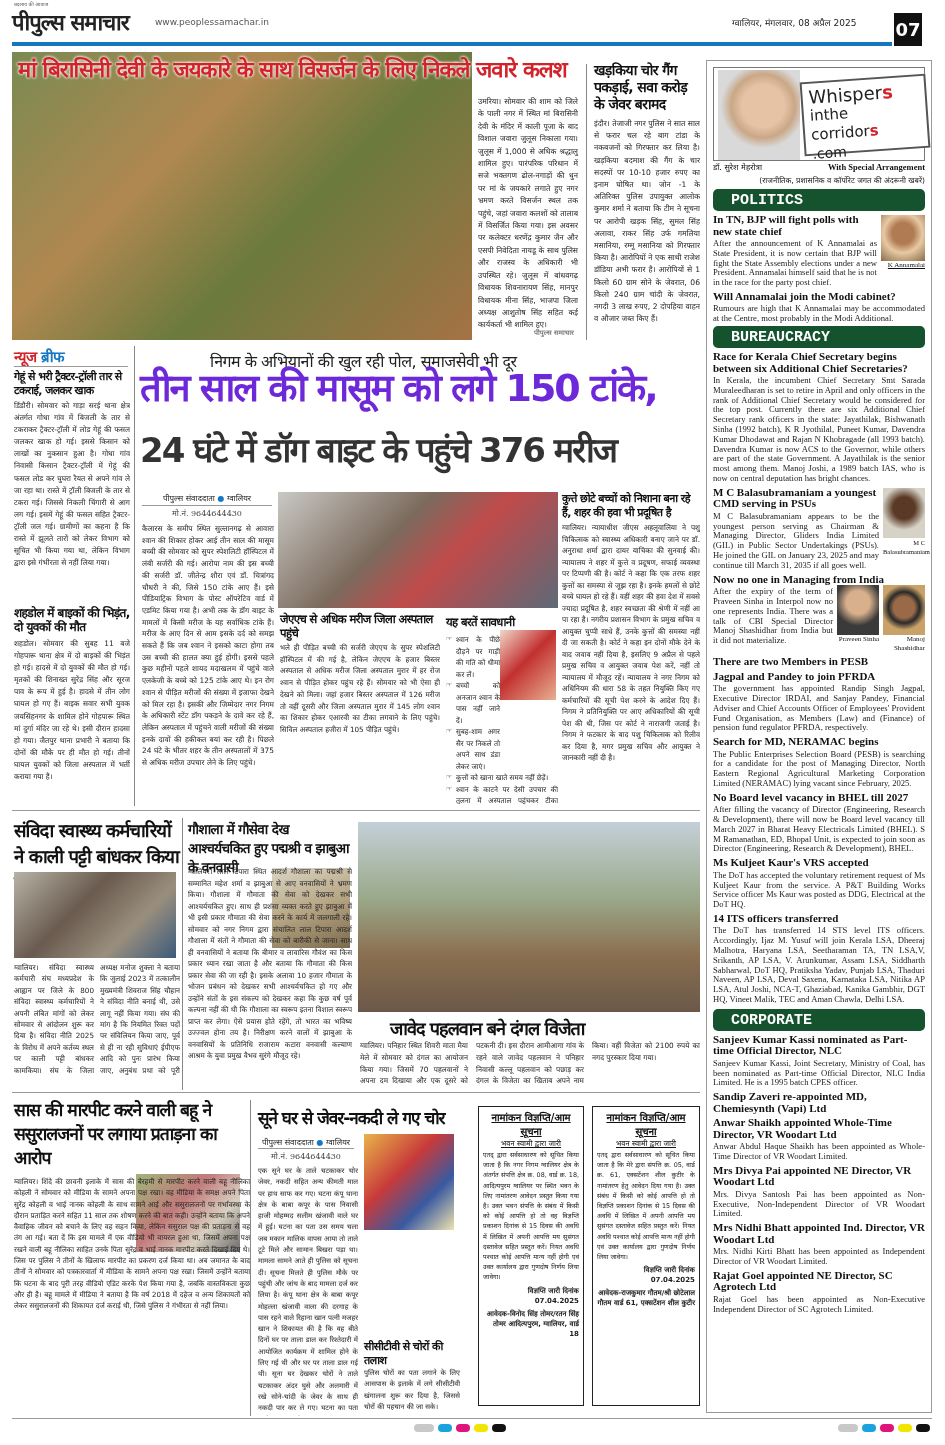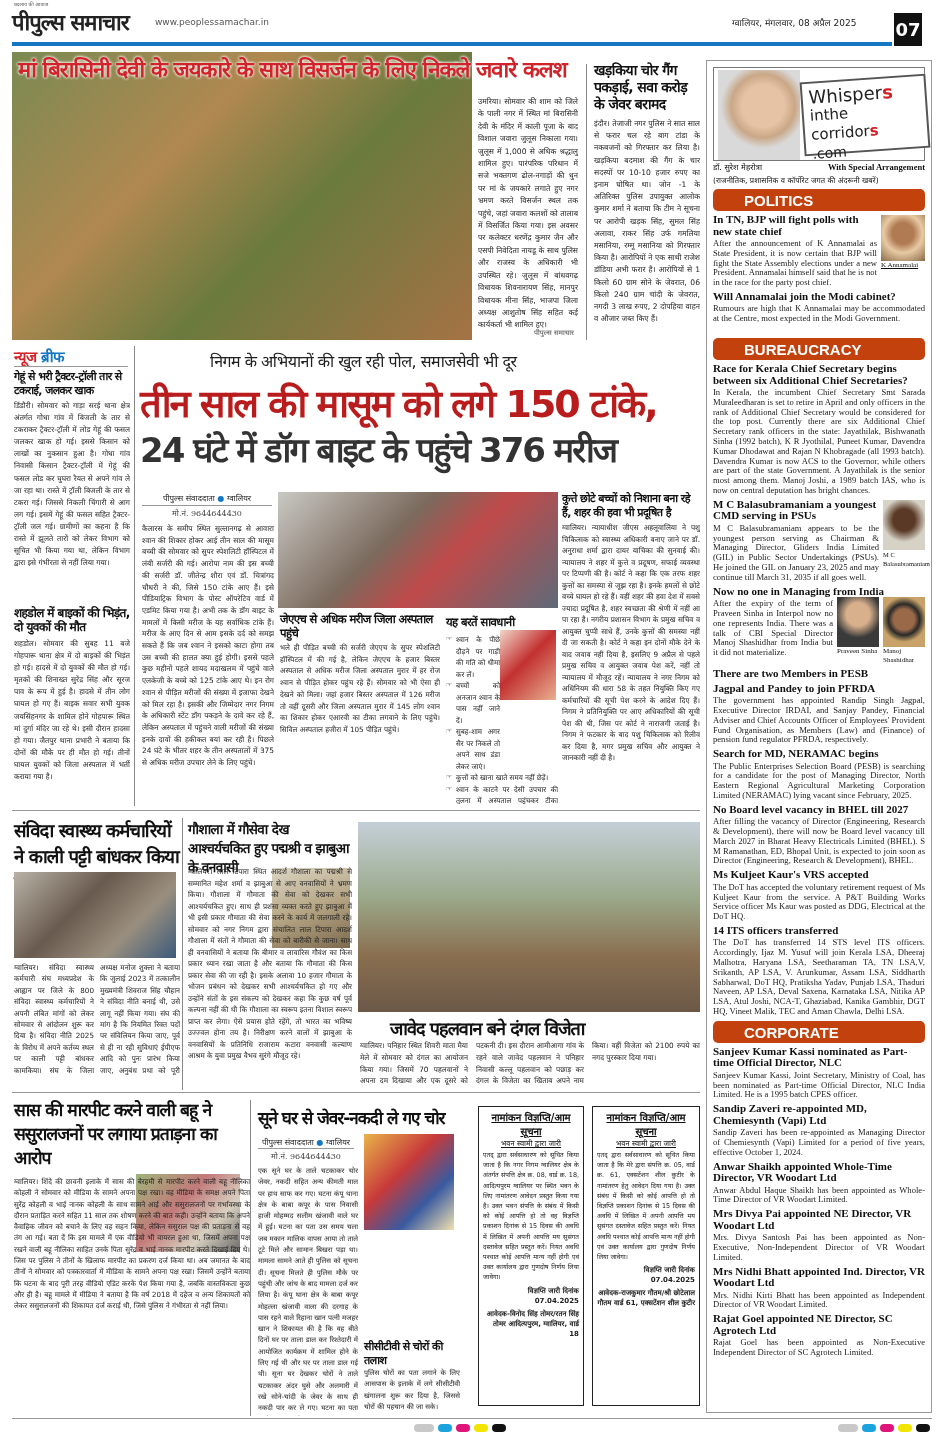--- a/index.html
+++ b/index.html
@@ -26,28 +26,28 @@
 .redhead{font-family:"DejaVu Sans",sans-serif;color:#d2232a;font-size:21px;font-weight:bold;letter-spacing:-1px;line-height:24px;white-space:nowrap}
 .overlay-head{left:18px;top:58px;text-shadow:0 0 3px #fff,0 0 3px #fff}
 .col-text{font-family:"DejaVu Sans",sans-serif;font-size:8.3px;line-height:13.6px;color:#222;text-align:justify;overflow:hidden}
 .hd{font-family:"DejaVu Sans",sans-serif;font-weight:bold;color:#111;letter-spacing:-0.6px}
 .byline{font-family:"DejaVu Sans",sans-serif;font-size:8px;color:#222;text-align:center}
 .byline .b{color:#1577c2}
 .mob{font-size:8px;color:#444;text-align:center;font-family:"DejaVu Serif",serif}
 .rule{background:#999}
 .vr{width:1px;background:#888}
 .side{left:706px;top:60px;width:226px;height:1353px;border:1px solid #999}
-.side-section{background:#c2410c;color:#fff;font-family:Liberation Sans, sans-serif;font-weight:bold;font-size:15px;padding:1px 0 0 31px;border-radius:5px;height:22px;line-height:21px}
+.side-section{background:#14532d;color:#fff;font-family:Liberation Mono, monospace;font-weight:bold;font-size:15px;padding:1px 0 0 18px;border-radius:5px;height:22px;line-height:21px}
 .sh{font-family:"Liberation Serif",serif;font-weight:bold;font-size:11px;line-height:11.5px;color:#111;margin-top:3px}
 .sp{font-family:"Liberation Serif",serif;font-size:8.6px;line-height:9.8px;color:#222;text-align:justify;margin-top:2px}
 .whisp-box{border:1px solid #777;background:#fff;height:94px;position:relative}
 .whisp-photo{left:4px;top:2px;width:82px;height:90px;background:radial-gradient(circle at 55% 40%,#e5c3a4 30%,#c9a787 45%,#d9d9d9 60%)}
 .whisp-card{left:88px;top:10px;width:126px;height:74px;background:#fff;border:2px solid #555;transform:rotate(-4deg);font-family:"DejaVu Sans",sans-serif;font-size:18px;line-height:19px;color:#222;padding:4px 6px}
 .whisp-card .r{color:#d2232a;font-weight:bold}
-.cap{font-family:"Liberation Serif",serif;font-size:8px;color:#111;text-align:left;line-height:9px}
+.cap{font-family:"Liberation Serif",serif;font-size:8px;color:#111;text-align:right;line-height:9px}
 .notice{border:1.5px solid #222;padding:3px 4px}
 .notice .t{font-family:"DejaVu Sans",sans-serif;font-weight:bold;font-size:10px;text-align:center;text-decoration:underline;color:#111}
 .notice .s{font-family:"DejaVu Sans",sans-serif;font-size:7.5px;text-align:center;text-decoration:underline;color:#111}
 .notice .b{font-family:"DejaVu Sans",sans-serif;font-size:6.4px;line-height:10.2px;color:#222;text-align:justify;margin-top:2px}
 .notice .d{font-family:"DejaVu Sans",sans-serif;font-size:7px;font-weight:bold;text-align:right;margin-top:3px;line-height:10px}
 .regmarks{display:flex;gap:4px;align-items:center}
 .regmarks span{display:inline-block;width:14px;height:8px;border-radius:5px}
 .bullet{padding-left:10px;position:relative}
 .bullet:before{content:"☞";position:absolute;left:0;font-size:7px}
 </style>
@@ -75,21 +75,21 @@
 
 <div class="abs hd" style="left:14px;top:346px;font-size:15px;color:#d2232a"><span>न्यूज</span> <span style="color:#1577c2">ब्रीफ</span></div>
 <div class="abs rule" style="left:14px;top:366px;width:114px;height:1px"></div>
 <div class="abs hd" style="left:14px;top:370px;width:116px;font-size:11px;line-height:14px">गेहूं से भरी ट्रैक्टर-ट्रॉली तार से टकराई, जलकर खाक</div>
 <div class="abs col-text" style="left:14px;top:400px;width:116px;height:200px;font-size:7.4px;line-height:12.1px">डिंडौरी। सोमवार को गाड़ा सरई थाना क्षेत्र अंतर्गत गोधा गांव में बिजली के तार से टकराकर ट्रैक्टर-ट्रॉली में लोड गेहूं की फसल जलकर खाक हो गई। इससे किसान को लाखों का नुकसान हुआ है। गोधा गांव निवासी किसान ट्रैक्टर-ट्रॉली में गेहूं की फसल लोड कर घुघरा रैयत से अपने गांव ले जा रहा था। रास्ते में ट्रॉली बिजली के तार से टकरा गई। जिससे निकली चिंगारी से आग लग गई। इसमें गेहूं की फसल सहित ट्रैक्टर-ट्रॉली जल गई। ग्रामीणों का कहना है कि रास्ते में झूलते तारों को लेकर विभाग को सूचित भी किया गया था, लेकिन विभाग द्वारा इसे गंभीरता से नहीं लिया गया।</div>
 <div class="abs hd" style="left:14px;top:606px;width:116px;font-size:12px;line-height:14px">शहडोल में बाइकों की भिड़ंत, दो युवकों की मौत</div>
 <div class="abs col-text" style="left:14px;top:638px;width:116px;height:166px;font-size:7.4px;line-height:12.1px">शहडोल। सोमवार की सुबह 11 बजे गोहपारू थाना क्षेत्र में दो बाइकों की भिड़ंत हो गई। हादसे में दो युवकों की मौत हो गई। मृतकों की शिनाख्त सुरेंद्र सिंह और सूरज पाव के रूप में हुई है। हादसे में तीन लोग घायल हो गए हैं। बाइक सवार सभी युवक जयसिंहनगर के शामिल होने गोहपारू स्थित मां दुर्गा मंदिर जा रहे थे। इसी दौरान हादसा हो गया। जैतपुर थाना प्रभारी ने बताया कि दोनों की मौके पर ही मौत हो गई। तीनों घायल युवकों को जिला अस्पताल में भर्ती कराया गया है।</div>
 <div class="abs vr" style="left:134px;top:346px;height:460px"></div>
 
 <div class="abs" style="left:210px;top:350px;font-family:'DejaVu Sans',sans-serif;font-size:16px;color:#222;letter-spacing:-0.5px">निगम के अभियानों की खुल रही पोल, समाजसेवी भी दूर</div>
-<div class="abs hd" style="left:140px;top:382px;width:560px;font-size:38px;line-height:44px;letter-spacing:-2px;color:#b91c1c">तीन साल की मासूम को लगे 150 टांके,</div>
+<div class="abs hd" style="left:140px;top:366px;width:560px;font-size:38px;line-height:44px;letter-spacing:-2px;color:#6d28d9">तीन साल की मासूम को लगे 150 टांके,</div>
 <div class="abs hd" style="left:140px;top:428px;width:560px;font-size:34px;line-height:44px;letter-spacing:-2px;color:#333">24 घंटे में डॉग बाइट के पहुंचे 376 मरीज</div>
 
 <div class="abs byline" style="left:142px;top:492px;width:130px"><span>पीपुल्स संवाददाता</span> <span class="b">●</span> <span>ग्वालियर</span></div>
 <div class="abs rule" style="left:142px;top:505px;width:130px;height:1px"></div>
 <div class="abs mob" style="left:142px;top:507px;width:130px">मो.नं. 9644644430</div>
 <div class="abs col-text" style="left:142px;top:523px;width:132px;height:282px;font-size:7.4px;line-height:11.7px">कैलारस के समीप स्थित सुल्तानगढ़ से आवारा श्वान की शिकार होकर आई तीन साल की मासूम बच्ची की सोमवार को सुपर स्पेशलिटी हॉस्पिटल में लंबी सर्जरी की गई। आरोपा नाम की इस बच्ची की सर्जरी डॉ. जीतेन्द्र शौरा एवं डॉ. चित्रांगद चौधरी ने की, जिसे 150 टांके आए हैं। इसे पीडियाट्रिक विभाग के पोस्ट ऑपरेटिव वार्ड में एडमिट किया गया है। अभी तक के डॉग बाइट के मामलों में किसी मरीज के यह सर्वाधिक टांके हैं। मरीज के आए दिन से आम इसके दर्द को समझ सकते हैं कि जब श्वान ने इसको काटा होगा तब उस बच्ची की हालत क्या हुई होगी। इससे पहले कुछ महीनों पहले शायद मदाखलम में पहुंचे वाले एलकेजी के बच्चे को 125 टांके आए थे। इन रोग श्वान से पीड़ित मरीजों की संख्या में इजाफा देखने को मिल रहा है। इसकी और जिम्मेदार नगर निगम के अधिकारी स्टेंट डॉग पकड़ने के दावे कर रहे हैं, लेकिन अस्पताल में पहुंचने वाली मरीजों की संख्या इनके दावों की हकीकत बयां कर रही है। पिछले 24 घंटे के भीतर शहर के तीन अस्पतालों में 375 से अधिक मरीज उपचार लेने के लिए पहुंचे।</div>
 
 <div class="abs photo hosp" style="left:278px;top:492px;width:280px;height:116px"></div>
 <div class="abs hd" style="left:280px;top:612px;width:160px;font-size:11.5px;line-height:14px">जेएएच से अधिक मरीज जिला अस्पताल पहुंचे</div>
 <div class="abs col-text" style="left:280px;top:642px;width:160px;height:164px;font-size:7.2px;line-height:11.7px">भले ही पीड़ित बच्ची की सर्जरी जेएएच के सुपर स्पेशलिटी हॉस्पिटल में की गई है, लेकिन जेएएच के हजार बिस्तर अस्पताल से अधिक मरीज जिला अस्पताल मुरार में हर रोज श्वान से पीड़ित होकर पहुंच रहे हैं। सोमवार को भी ऐसा ही देखने को मिला। जहां हजार बिस्तर अस्पताल में 126 मरीज तो वहीं दूसरी और जिला अस्पताल मुरार में 145 लोग श्वान का शिकार होकर एआरवी का टीका लगवाने के लिए पहुंचे। सिविल अस्पताल हजीरा में 105 पीड़ित पहुंचे।</div>
@@ -175,23 +175,23 @@
       <div style="flex:1">
         <div class="sh">In TN, BJP will fight polls with new state chief</div>
         <div class="sp">After the announcement of K Annamalai as State President, it is now certain that BJP will fight the State Assembly elections under a new President. Annamalai himself said that he is not in the race for the party post chief.</div>
       </div>
       <div style="width:44px;margin-top:4px">
         <div class="photo" style="width:44px;height:46px;background:radial-gradient(circle at 50% 40%,#b07a52 30%,#e7c9a3 55%,#8a6a48)"></div>
         <div class="cap" style="font-size:7px;text-decoration:underline">K Annamalai</div>
       </div>
     </div>
     <div class="sh">Will Annamalai join the Modi cabinet?</div>
-    <div class="sp">Rumours are high that K Annamalai may be accommodated at the Centre, most expected in the Modi Government.</div>
-
-    <div class="side-section" style="margin-top:14px">BUREAUCRACY</div>
+    <div class="sp">Rumours are high that K Annamalai may be accommodated at the Centre, most probably in the Modi Additional.</div>
+
+    <div class="side-section" style="margin-top:2px">BUREAUCRACY</div>
     <div class="sh">Race for Kerala Chief Secretary begins between six Additional Chief Secretaries?</div>
     <div class="sp">In Kerala, the incumbent Chief Secretary Smt Sarada Muraleedharan is set to retire in April and only officers in the rank of Additional Chief Secretary would be considered for the top post. Currently there are six Additional Chief Secretary rank officers in the state: Jayathilak, Bishwanath Sinha (1992 batch), K R Jyothilal, Puneet Kumar, Davendra Kumar Dhodawat and Rajan N Khobragade (all 1993 batch). Davendra Kumar is now ACS to the Governor, while others are part of the state Government. A Jayathilak is the senior most among them. Manoj Joshi, a 1989 batch IAS, who is now on central deputation has bright chances.</div>
     <div style="display:flex;gap:4px">
       <div style="flex:1">
         <div class="sh">M C Balasubramaniam a youngest CMD serving in PSUs</div>
         <div class="sp">M C Balasubramaniam appears to be the youngest person serving as Chairman &amp; Managing Director, Gliders India Limited (GIL) in Public Sector Undertakings (PSUs). He joined the GIL on January 23, 2025 and may continue till March 31, 2035 if all goes well.</div>
       </div>
       <div style="width:42px;margin-top:4px">
         <div class="photo" style="width:42px;height:50px;background:radial-gradient(circle at 50% 40%,#5a3a26 30%,#d6d2c6 60%)"></div>
         <div class="cap" style="font-size:6.5px">M C Balasubramaniam</div>
@@ -218,21 +218,20 @@
     <div class="sp">After filling the vacancy of Director (Engineering, Research &amp; Development), there will now be Board level vacancy till March 2027 in Bharat Heavy Electricals Limited (BHEL). S M Ramanathan, ED, Bhopal Unit, is expected to join soon as Director (Engineering, Research &amp; Development), BHEL.</div>
     <div class="sh">Ms Kuljeet Kaur's VRS accepted</div>
     <div class="sp">The DoT has accepted the voluntary retirement request of Ms Kuljeet Kaur from the service. A P&amp;T Building Works Service officer Ms Kaur was posted as DDG, Electrical at the DoT HQ.</div>
     <div class="sh">14 ITS officers transferred</div>
     <div class="sp">The DoT has transferred 14 STS level ITS officers. Accordingly, Ijaz M. Yusuf will join Kerala LSA, Dheeraj Malhotra, Haryana LSA, Seetharaman TA, TN LSA,V, Srikanth, AP LSA, V. Arunkumar, Assam LSA, Siddharth Sabharwal, DoT HQ, Pratiksha Yadav, Punjab LSA, Thaduri Naveen, AP LSA, Deval Saxena, Karnataka LSA, Nitika AP LSA, Atul Joshi, NCA-T, Ghaziabad, Kanika Gambhir, DGT HQ, Vineet Malik, TEC and Aman Chawla, Delhi LSA.</div>
 
     <div class="side-section" style="margin-top:4px">CORPORATE</div>
     <div class="sh">Sanjeev Kumar Kassi nominated as Part-time Official Director, NLC</div>
     <div class="sp">Sanjeev Kumar Kassi, Joint Secretary, Ministry of Coal, has been nominated as Part-time Official Director, NLC India Limited. He is a 1995 batch CPES officer.</div>
     <div class="sh">Sandip Zaveri re-appointed MD, Chemiesynth (Vapi) Ltd</div>
-    <div class="sp">Sandip Zaveri has been re-appointed as Managing Director of Chemiesynth (Vapi) Limited for a period of five years, effective October 1, 2024.</div>
     <div class="sh">Anwar Shaikh appointed Whole-Time Director, VR Woodart Ltd</div>
     <div class="sp">Anwar Abdul Haque Shaikh has been appointed as Whole-Time Director of VR Woodart Limited.</div>
     <div class="sh">Mrs Divya Pai appointed NE Director, VR Woodart Ltd</div>
     <div class="sp">Mrs. Divya Santosh Pai has been appointed as Non-Executive, Non-Independent Director of VR Woodart Limited.</div>
     <div class="sh">Mrs Nidhi Bhatt appointed Ind. Director, VR Woodart Ltd</div>
     <div class="sp">Mrs. Nidhi Kirti Bhatt has been appointed as Independent Director of VR Woodart Limited.</div>
     <div class="sh">Rajat Goel appointed NE Director, SC Agrotech Ltd</div>
     <div class="sp">Rajat Goel has been appointed as Non-Executive Independent Director of SC Agrotech Limited.</div>
   </div>
 </div>

